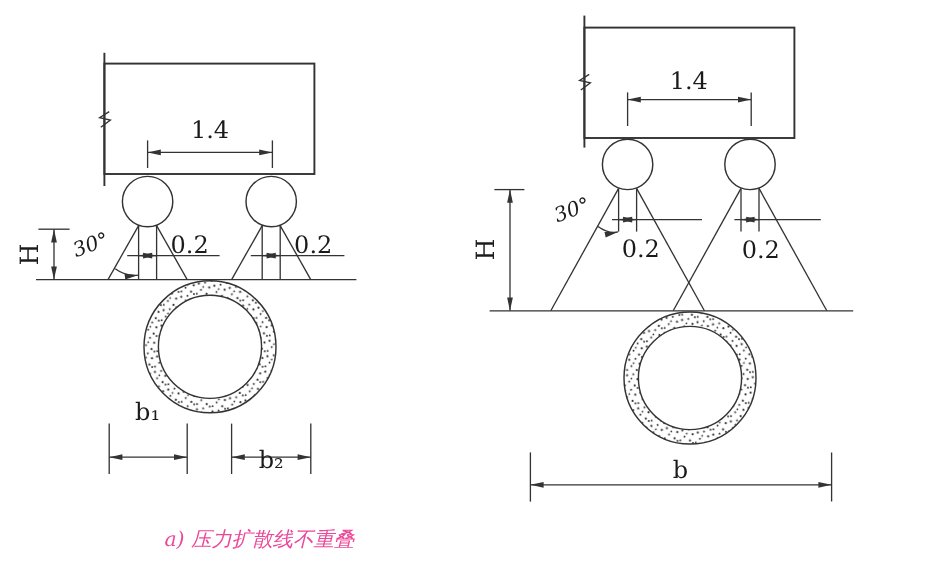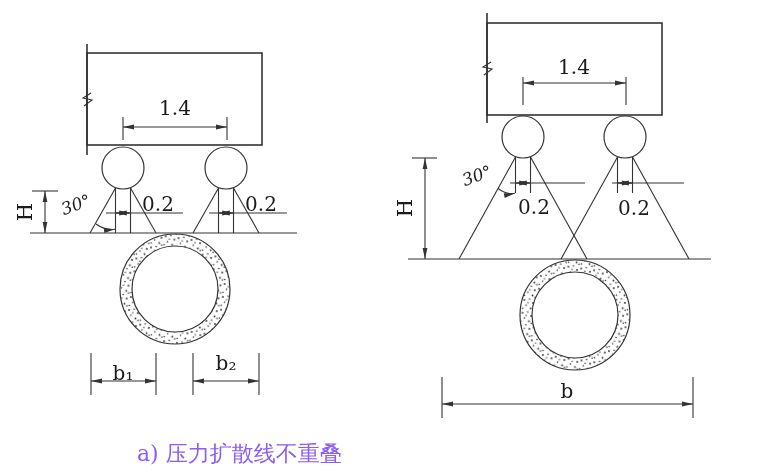--- a/index.html
+++ b/index.html
@@ -23,24 +23,25 @@
   }
   .lbl.small { font-size: 20px; }
   .lbl.angle {
     font-size: 17px;
     font-style: italic;
     transform: translate(-50%, -50%) rotate(-20deg);
   }
   .lbl.vert { transform: translate(-50%, -50%) rotate(-90deg); font-size: 21px; }
   .cap {
     position: absolute;
-    font-size: 22px;
+    font-size: 17px;
     line-height: 1.15;
     white-space: nowrap;
-    color: #8b5cf6;
+    color: #ec4899;
+    font-style: italic;
   }
 </style>
 </head>
 <body>
 
 <div class="frame">
 
   <svg width="772" height="476" viewBox="0 0 772 476">
     <defs>
       <marker id="arw" markerUnits="userSpaceOnUse" markerWidth="12" markerHeight="8" viewBox="0 0 12 8" refX="11.5" refY="4" orient="auto-start-reverse">
@@ -150,22 +151,22 @@
       <line x1="693" y1="377" x2="693" y2="418"></line>
       <line x1="442" y1="404" x2="693" y2="404" marker-start="url(#arw)" marker-end="url(#arw)"></line>
     </g>
   </svg>
 
   <div class="lbl" style="left:175px; top:108px;">1.4</div>
   <div class="lbl angle" style="left:76px; top:205px;">30°</div>
   <div class="lbl vert" style="left:25px; top:212px;">H</div>
   <div class="lbl small" style="left:158px; top:204px;">0.2</div>
   <div class="lbl small" style="left:261px; top:204px;">0.2</div>
-  <div class="lbl" style="left:123px; top:373px;">b₁</div>
-  <div class="lbl" style="left:226px; top:363px;">b₂</div>
+  <div class="lbl" style="left:123px; top:343px;">b₁</div>
+  <div class="lbl" style="left:226px; top:383px;">b₂</div>
   <div class="cap" style="left:137px; top:441px;">a) 压力扩散线不重叠</div>
 
   <div class="lbl" style="left:574px; top:67px;">1.4</div>
   <div class="lbl angle" style="left:477px; top:176px;">30°</div>
   <div class="lbl vert" style="left:405px; top:208px;">H</div>
   <div class="lbl small" style="left:534px; top:207px;">0.2</div>
   <div class="lbl small" style="left:634px; top:208px;">0.2</div>
   <div class="lbl" style="left:567px; top:391px;">b</div>
 
 </div>

